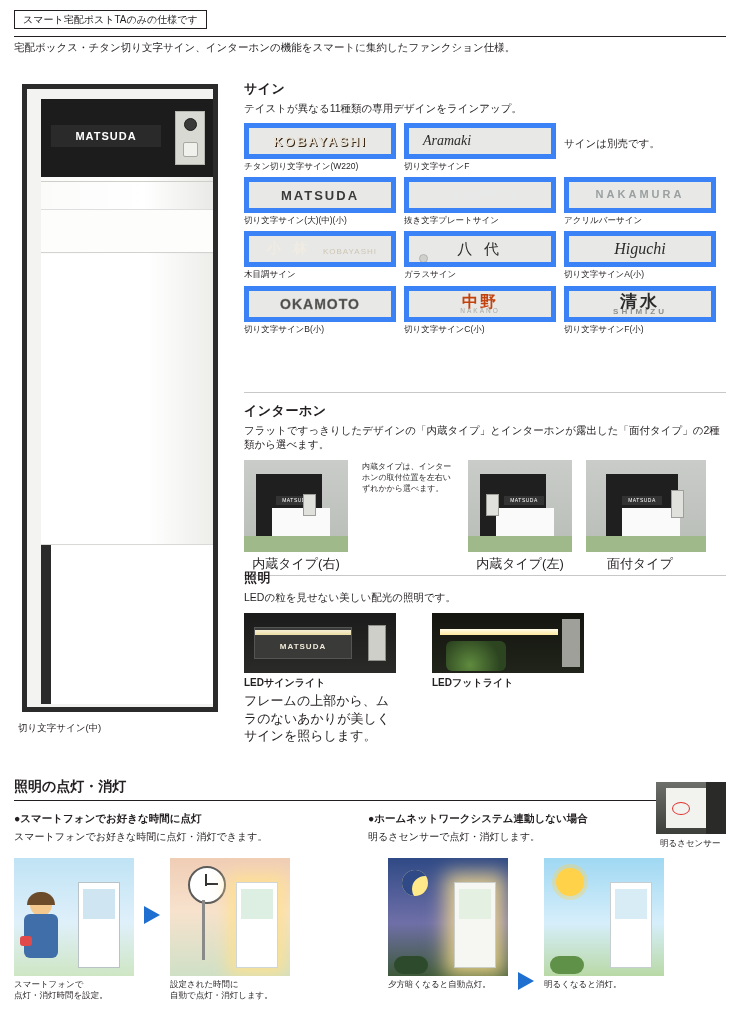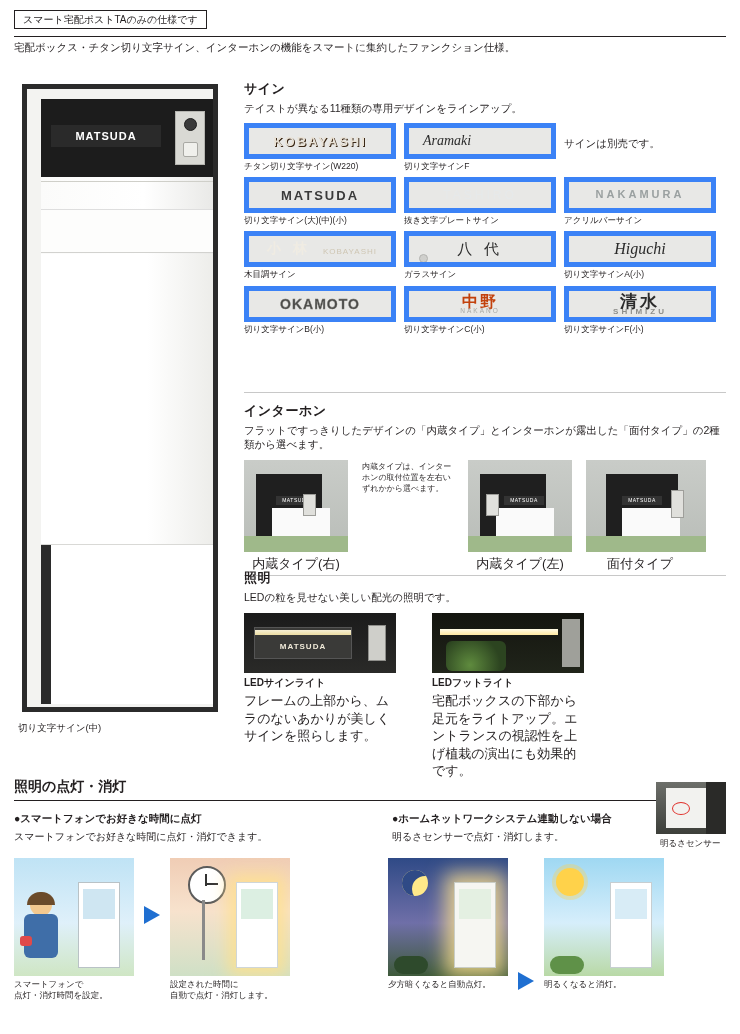--- a/index.html
+++ b/index.html
@@ -388,21 +388,20 @@
         <div class="lt-desc">フレームの上部から、ムラのないあかりが美しくサインを照らします。</div>
       </div>
 
       <div>
         <div class="lt-img" style="background:linear-gradient(180deg,#14150f 0%,#20241a 100%);">
           <div style="position:absolute;left:8px;top:16px;right:26px;height:6px;background:linear-gradient(180deg,#fffbe8,#ffe9a0);"></div>
           <div style="position:absolute;left:14px;bottom:2px;width:60px;height:30px;background:radial-gradient(circle at 40% 80%,#5f8b3e 0%,#2c4420 70%);border-radius:6px;"></div>
           <div style="position:absolute;right:4px;top:6px;width:18px;height:48px;background:#9fa09a;"></div>
         </div>
         <div class="lt-cap">LEDフットライト</div>
-        <div class="lt-desc">宅配ボックスの下部から足元をライトアップ。エントランスの視認性を上げ植栽の演出にも効果的です。</div>
       </div>
 
     </div>
   </div>
 
   <div style="position:absolute;left:14px;top:778px;width:712px;">
     <div class="btm-title">照明の点灯・消灯</div>
   </div>
   <div class="btm-rule" style="position:absolute;left:14px;top:800px;width:712px;"></div>
 
@@ -447,21 +446,21 @@
         <div style="position:absolute;left:32px;top:42px;width:3px;height:60px;background:#8a8a8a;"></div>
         <div style="position:absolute;right:12px;bottom:8px;width:40px;height:84px;background:#ffffff;border:1px solid #cfd6d8;box-shadow:0 0 16px 8px rgba(255,224,140,.85);">
           <div style="position:absolute;left:4px;top:6px;right:4px;height:30px;background:#dcefe2;"></div>
         </div>
       </div>
       <div class="scene-cap" style="white-space:pre-line;">設定された時間に
 自動で点灯・消灯します。</div>
     </div>
   </div>
 
-  <div style="position:absolute;left:392px;top:812px;width:300px;">
+  <div style="position:absolute;left:368px;top:812px;width:300px;">
     <div class="bullet">●ホームネットワークシステム連動しない場合</div>
     <div class="bsub" style="margin-top:4px;">明るさセンサーで点灯・消灯します。</div>
   </div>
   <div style="position:absolute;left:660px;top:838px;font-size:8.5px;">明るさセンサー</div>
 
   <div style="position:absolute;left:388px;top:858px;display:flex;align-items:flex-end;gap:10px;">
     <div>
       <div class="scene" style="background:linear-gradient(180deg,#2f4a86 0%,#6f6fa8 55%,#3e5a3a 100%);">
         <div style="position:absolute;left:14px;top:12px;width:26px;height:26px;border-radius:50%;background:#ffe98a;box-shadow:10px 6px 0 0 #2f4a86 inset;"></div>
         <div style="position:absolute;right:12px;bottom:8px;width:40px;height:84px;background:#f6f6f2;border:1px solid #c9cdc6;box-shadow:0 0 18px 9px rgba(255,226,140,.8);">

